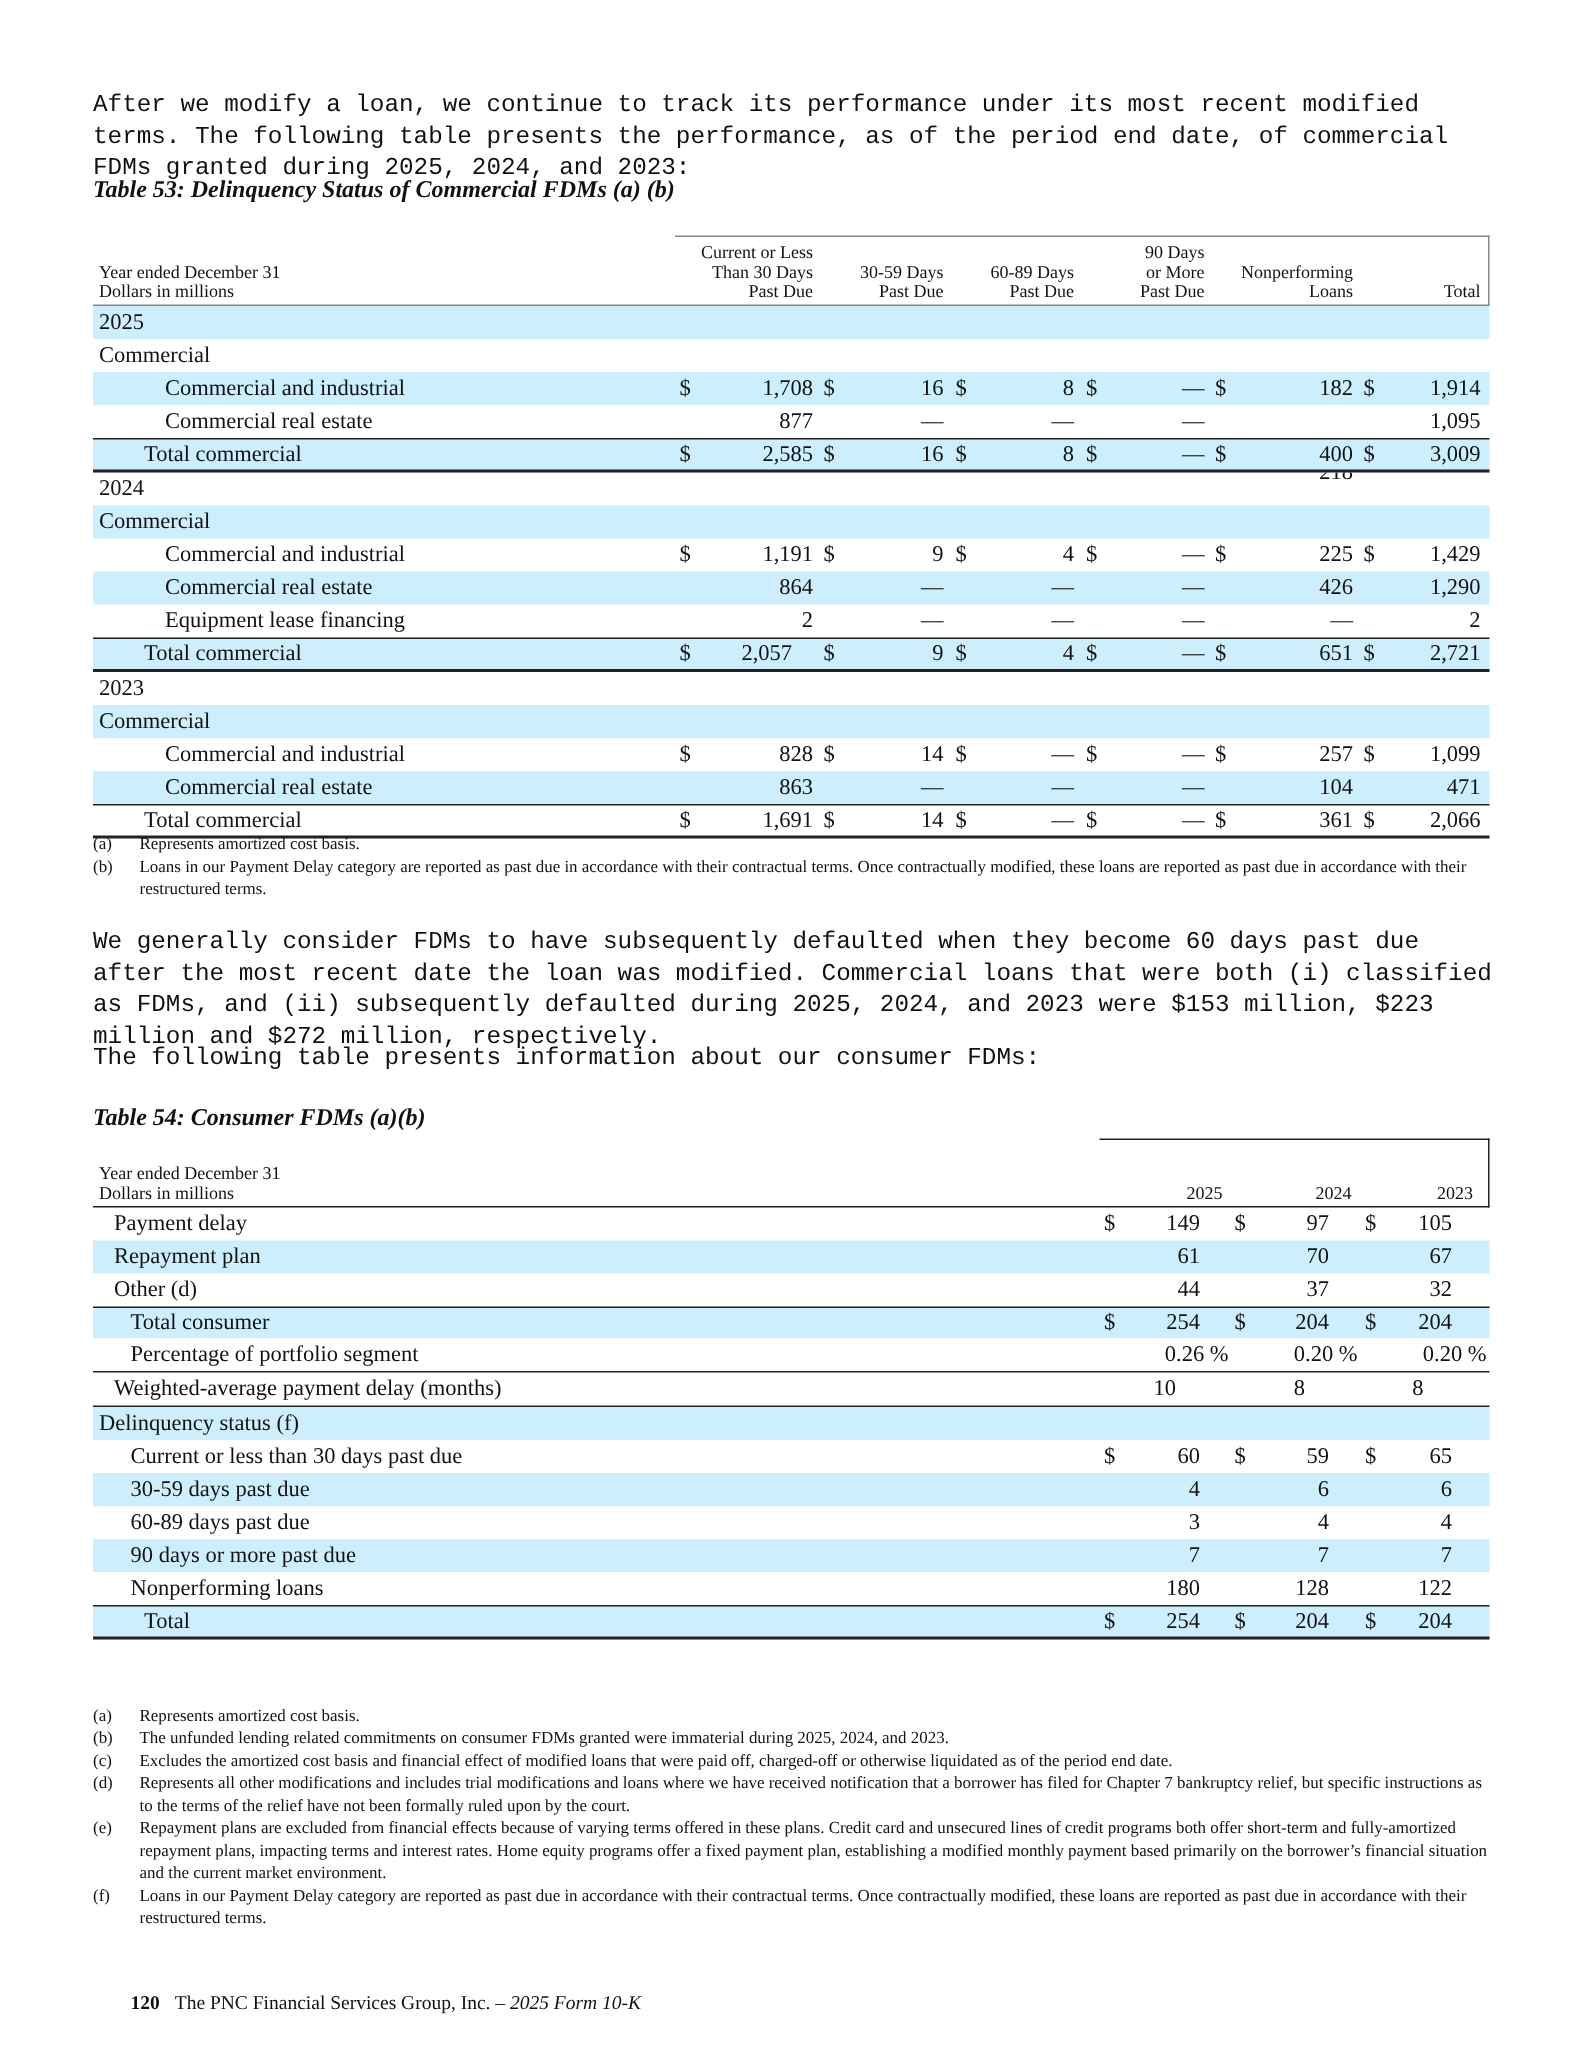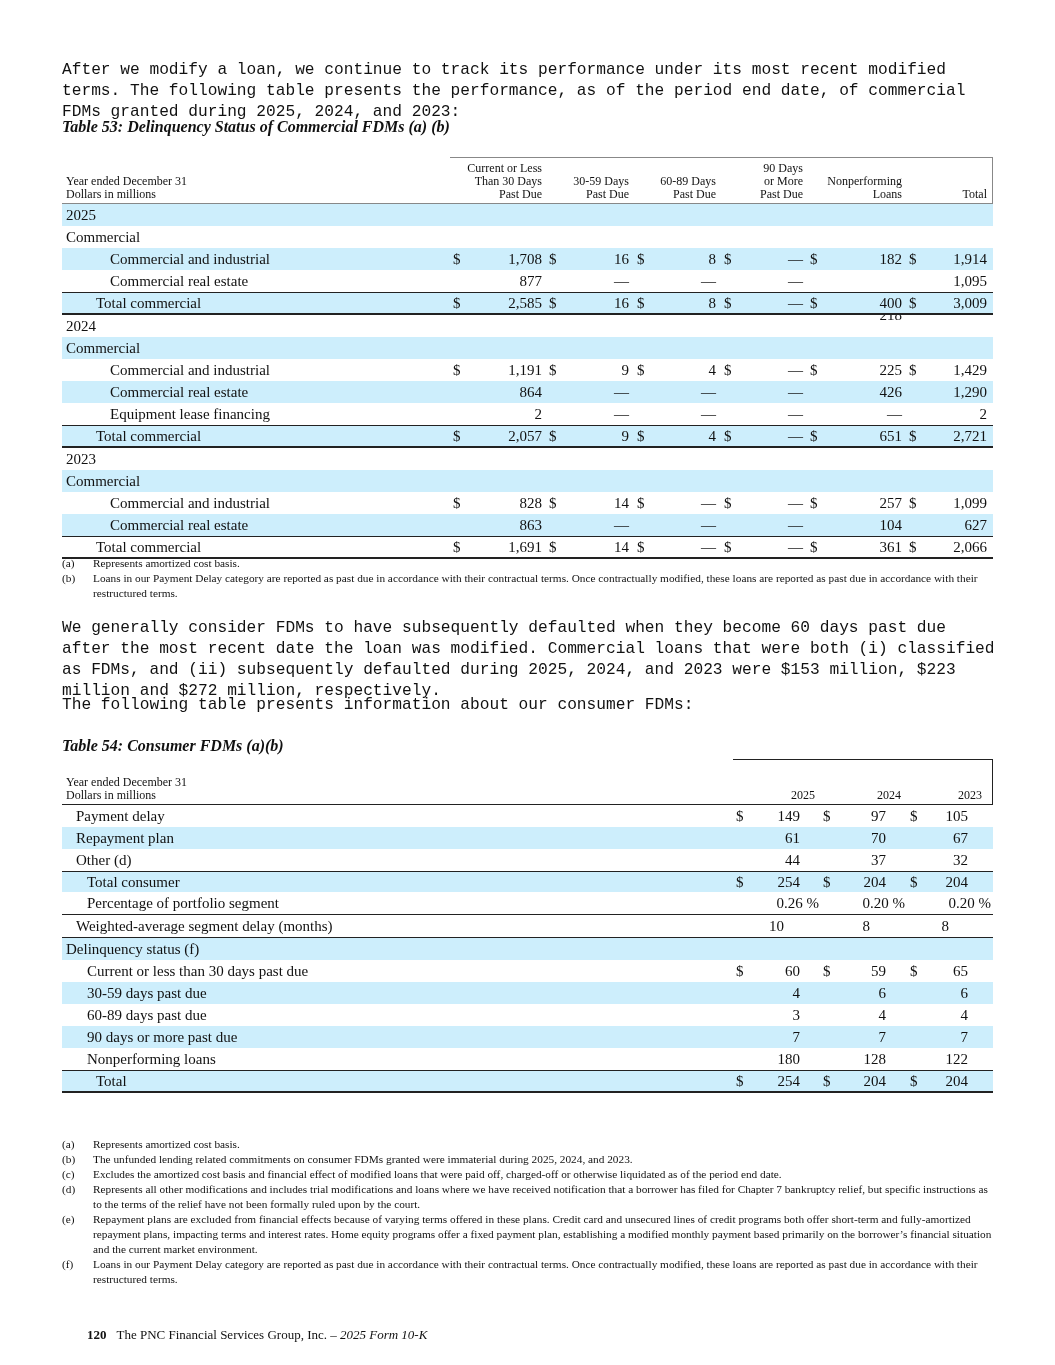--- a/index.html
+++ b/index.html
@@ -145,21 +145,21 @@
         <span class="lbl i1">Equipment lease financing</span>
         <span class="cell" style="right: 451px;">2</span>
         <span class="cell" style="right: 364px;">—</span>
         <span class="cell" style="right: 277px;">—</span>
         <span class="cell" style="right: 190px;">—</span>
         <span class="cell" style="right: 91px;">—</span>
         <span class="cell" style="right: 6px;">2</span>
       </div>
       <div class="row blue" style="border-top: 1.5px solid rgb(34, 34, 34); border-bottom: 2.5px solid rgb(34, 34, 34); height: 20px; line-height: 20px;">
         <span class="lbl i2">Total commercial</span>
-        <span class="cell" style="right: 451px; margin-left: 44px;">2,057</span>
+        <span class="cell" style="right: 465px; margin-left: 44px;">2,057</span>
         <span class="dol" style="left: 391px;">$</span>
         <span class="cell" style="right: 364px;">9</span>
         <span class="dol" style="left: 487px;">$</span>
         <span class="cell" style="right: 277px;">4</span>
         <span class="dol" style="left: 575px;">$</span>
         <span class="cell" style="right: 190px;">—</span>
         <span class="dol" style="left: 662px;">$</span>
         <span class="cell" style="right: 91px;">651</span>
         <span class="dol" style="left: 748px;">$</span>
         <span class="cell" style="right: 6px;">2,721</span>
@@ -186,21 +186,21 @@
         <span class="cell" style="right: 6px;">1,099</span>
         <span class="dol" style="left: 847px;">$</span>
       </div>
       <div class="row blue">
         <span class="lbl i1">Commercial real estate</span>
         <span class="cell" style="right: 451px;">863</span>
         <span class="cell" style="right: 364px;">—</span>
         <span class="cell" style="right: 277px;">—</span>
         <span class="cell" style="right: 190px;">—</span>
         <span class="cell" style="right: 91px;">104</span>
-        <span class="cell" style="right: 6px;">627</span>
+        <span class="cell" style="right: 6px;">471</span>
       </div>
       <div class="row" style="border-top: 1.5px solid rgb(34, 34, 34); border-bottom: 2.5px solid rgb(34, 34, 34); height: 20px; line-height: 20px;">
         <span class="lbl i2">Total commercial</span>
         <span class="cell" style="right: 451px;">1,691</span>
         <span class="dol" style="left: 391px;">$</span>
         <span class="cell" style="right: 364px;">14</span>
         <span class="dol" style="left: 487px;">$</span>
         <span class="cell" style="right: 277px;">—</span>
         <span class="dol" style="left: 575px;">$</span>
         <span class="cell" style="right: 190px;">—</span>
@@ -271,21 +271,21 @@
         <span class="cell" style="right: 25px;">204</span>
         <span class="dol" style="left: 848px;">$</span>
       </div>
       <div class="row" style="border-bottom: 1.5px solid rgb(34, 34, 34);">
         <span class="lbl s2">Percentage of portfolio segment</span>
         <span class="cell" style="right: 174px;">0.26 %</span>
         <span class="cell" style="right: 88px;">0.20 %</span>
         <span class="cell" style="right: 2px;">0.20 %</span>
       </div>
       <div class="row" style="border-bottom: 1.5px solid rgb(34, 34, 34);">
-        <span class="lbl s1">Weighted-average segment delay (months)</span>
+        <span class="lbl s1">Weighted-average payment delay (months)</span>
         <span class="cell" style="right: 209px;">10</span>
         <span class="cell" style="right: 123px;">8</span>
         <span class="cell" style="right: 44px;">8</span>
       </div>
       <div class="row blue">
         <span class="lbl">Delinquency status (f)</span>
       </div>
       <div class="row">
         <span class="lbl s2">Current or less than 30 days past due</span>
         <span class="cell" style="right: 193px;">60</span>

